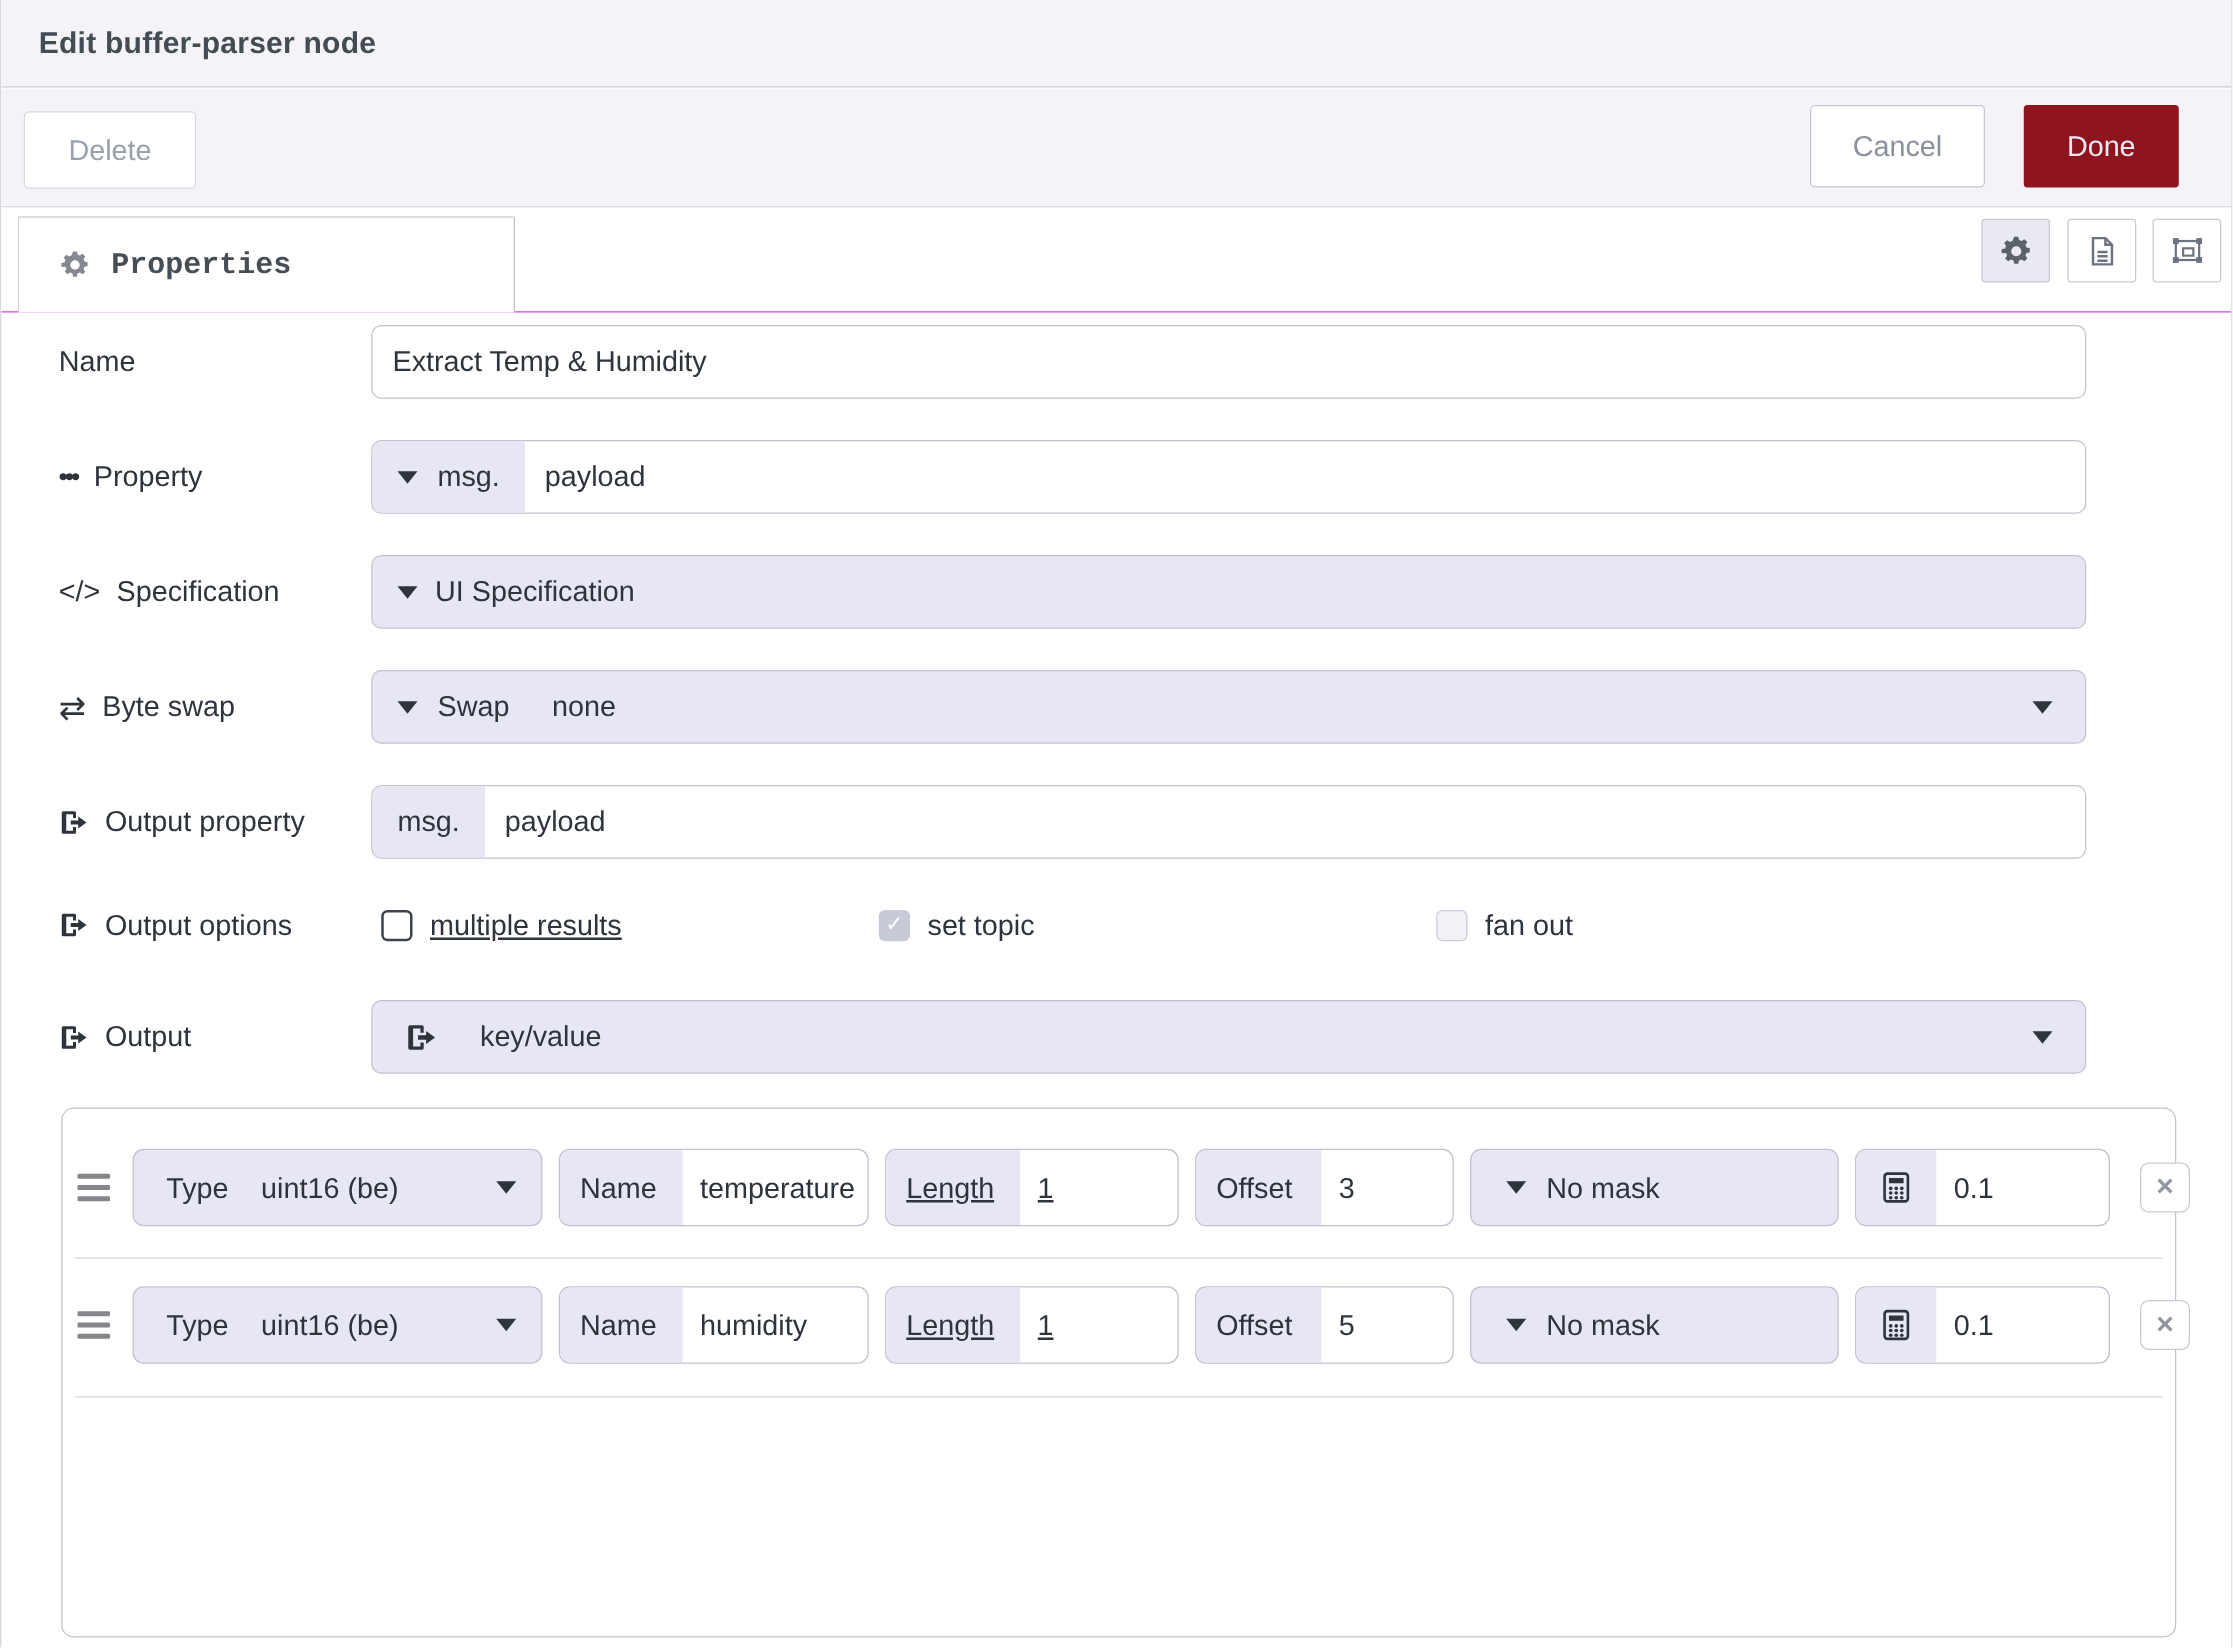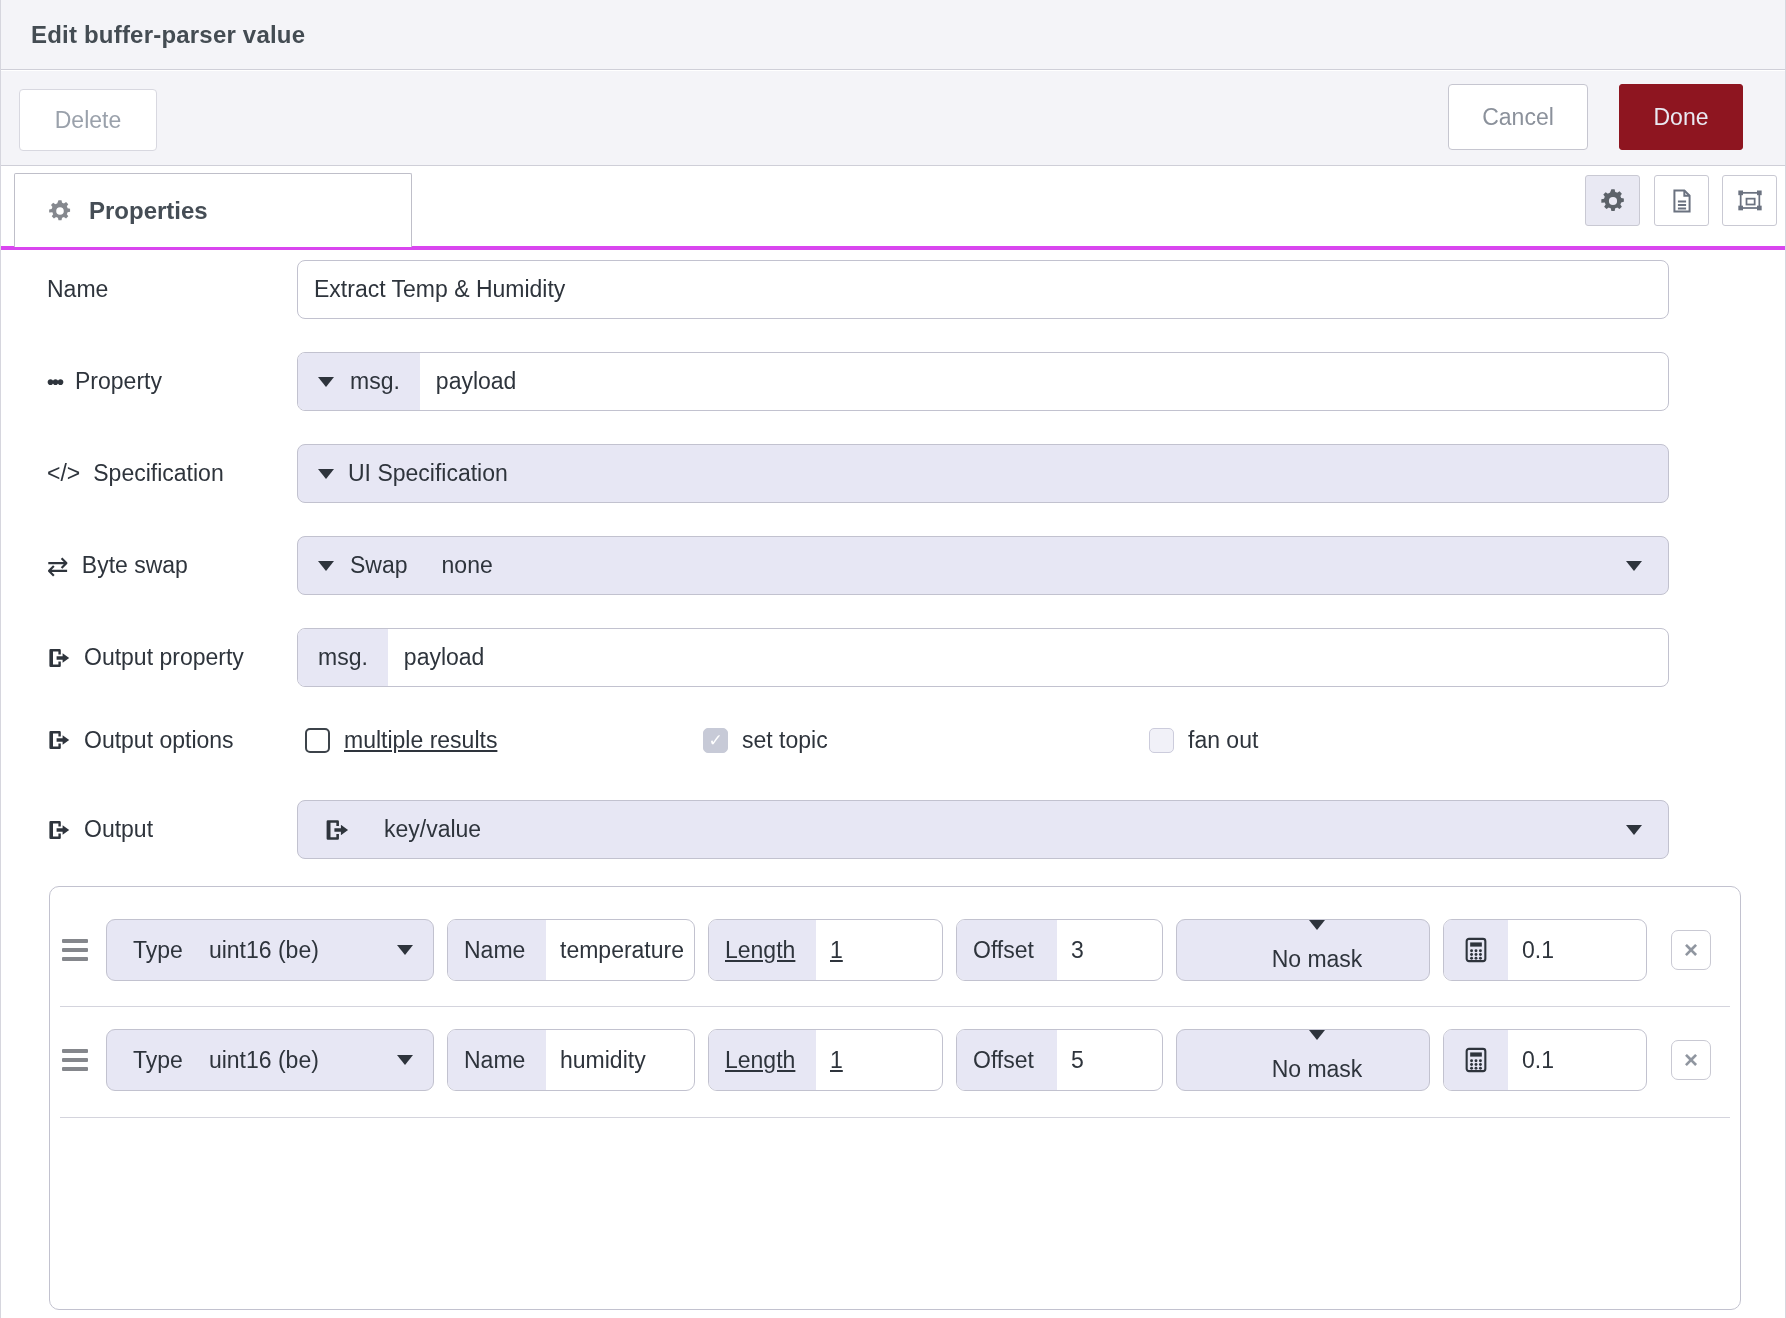--- a/index.html
+++ b/index.html
@@ -29,21 +29,21 @@
   .btn{
     position:absolute;display:flex;align-items:center;justify-content:center;
     font-size:23px;box-sizing:border-box;border-radius:4px;cursor:pointer;
   }
   .btn-delete{left:18px;top:18px;width:138px;height:62px;background:#fff;border:1px solid #d8d8e0;color:#9aa1ab;}
   .btn-cancel{left:1447px;top:13px;width:140px;height:66px;background:#fff;border:1px solid #c6c6d0;color:#8b919b;}
   .btn-done{left:1618px;top:13px;width:124px;height:66px;background:#8e1520;border:1px solid #8e1520;color:#e9e9f2;border-radius:3px;}
   
   .tabbar{
     position:absolute;left:0;top:166px;right:0;height:84px;background:#fff;
-    border-bottom:4px solid #d946ef;box-sizing:border-box;
+    border-bottom:1px solid #d946ef;box-sizing:border-box;font-family:Liberation Mono, monospace;
   }
   .tab{
     position:absolute;left:13px;top:7px;bottom:-1px;width:398px;
     background:#fff;border:1px solid #bfbfc9;border-bottom:none;
     display:flex;align-items:center;gap:16px;padding-left:32px;box-sizing:border-box;
     border-radius:2px 2px 0 0;
   }
   .tab-label{font-size:24px;font-weight:bold;color:#454d55;}
   .iconbtn{
     position:absolute;top:9px;width:55px;height:51px;box-sizing:border-box;
@@ -118,39 +118,39 @@
   .f-type .tlabel{margin-right:26px;}
   .f-name{width:248px;}
   .f-name .iprefix{width:98px;box-sizing:border-box;}
   .f-name input{width:136px;}
   .f-len{width:235px;text-decoration:underline;}
   .f-len .iprefix{width:107px;box-sizing:border-box;}
   .f-len input{width:85px;}
   .f-off{width:207px;}
   .f-off .iprefix{width:100px;box-sizing:border-box;}
   .f-off input{width:93px;}
-  .f-mask{width:254px;align-items:center;padding-left:28px;gap:16px;flex-direction:column;}
+  .f-mask{width:295px;align-items:center;padding-left:28px;gap:16px;}
   .f-scale{width:204px;}
   .f-scale .iprefix{width:64px;justify-content:center;padding:0;}
   .f-scale input{width:126px;}
   .xbtn{
     width:40px;height:40px;box-sizing:border-box;border:1px solid #c9c9d3;border-radius:7px;
     background:#fff;display:flex;align-items:center;justify-content:center;
     color:#9096a0;font-size:24px;font-weight:bold;margin-left:11px;cursor:pointer;flex:0 0 auto;
     line-height:1;
   }
   svg{display:block;}
 </style>
 </head>
 <body>
 
 <div class="screen">
 
   <div class="hdr">
-    <span class="hdr-title">Edit buffer-parser value</span>
+    <span class="hdr-title">Edit buffer-parser node</span>
   </div>
 
   <div class="btnbar">
     <div class="btn btn-delete">Delete</div>
     <div class="btn btn-cancel">Cancel</div>
     <div class="btn btn-done">Done</div>
   </div>
 
   <div class="tabbar">
     <div class="tab">

